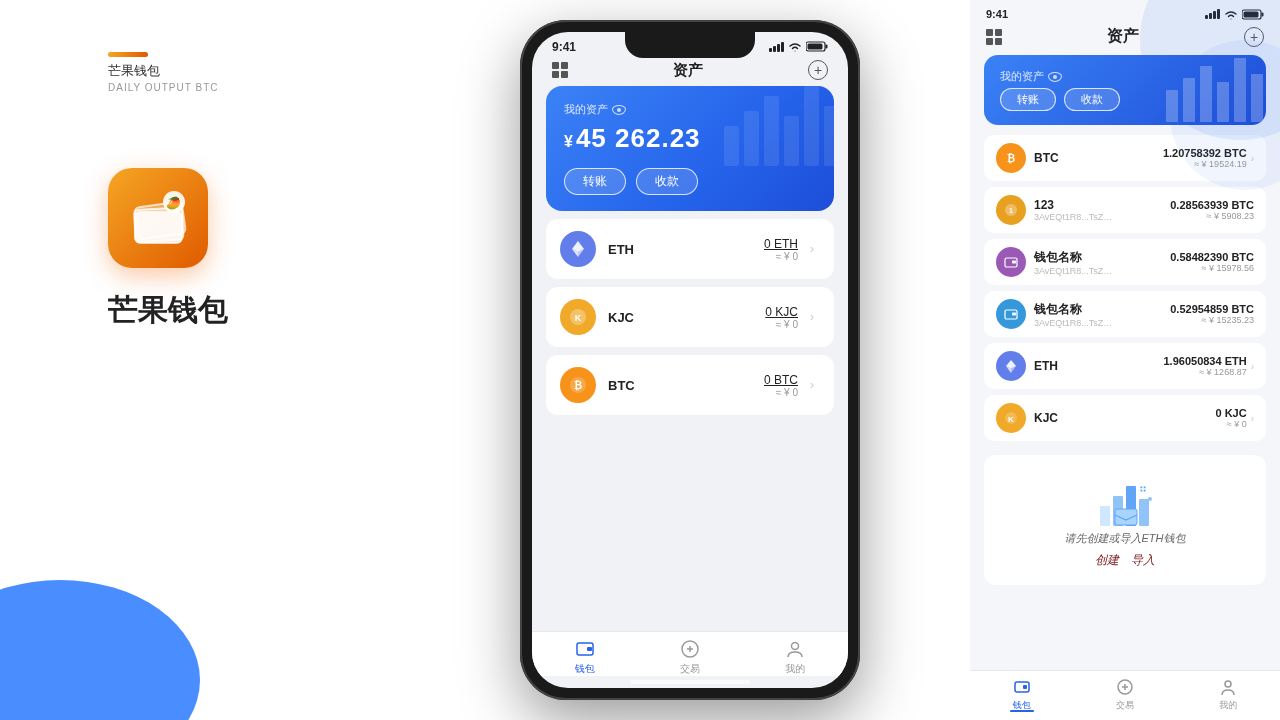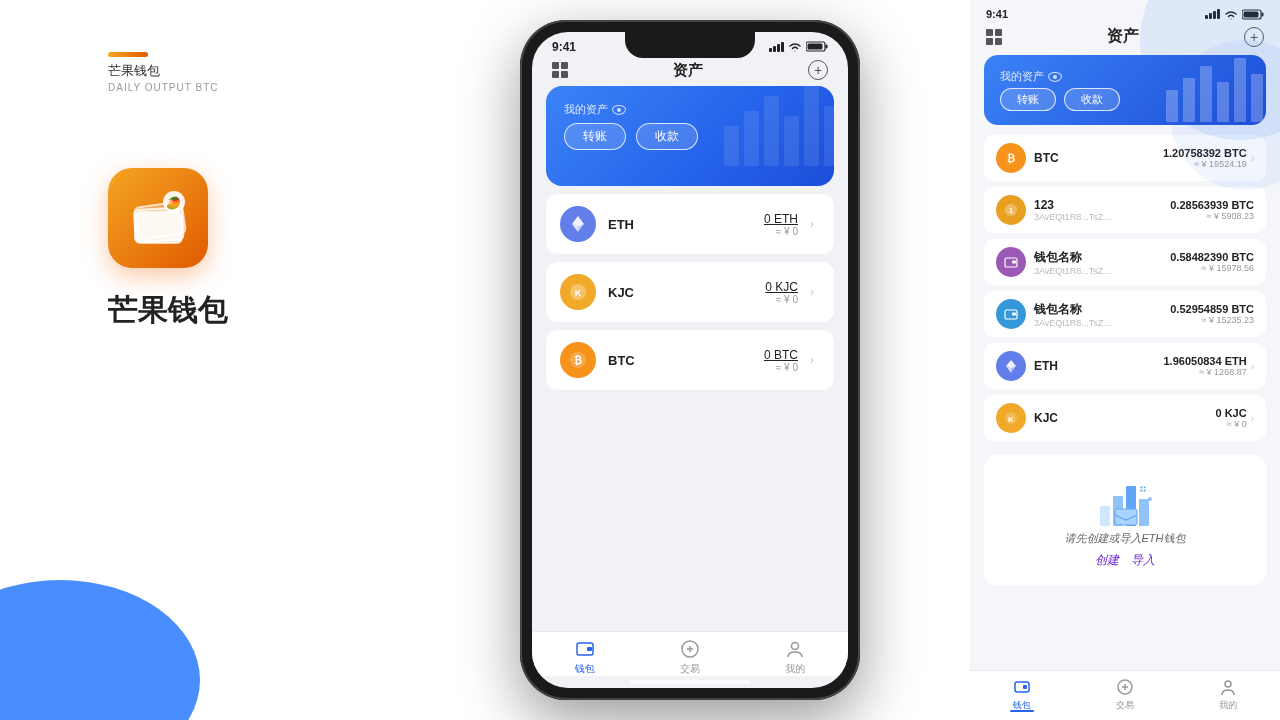--- a/index.html
+++ b/index.html
@@ -446,21 +446,21 @@
       margin-bottom: 6px;
     }
 
     .import-links {
       display: flex;
       gap: 12px;
     }
 
     .import-link {
       font-size: 12px;
-      color: #6d28d9;
+      color: #7f1d1d;
       cursor: pointer;
     }
 
     
     .right-tabs {
       display: flex;
       position: absolute;
       bottom: 0; left: 0; right: 0;
       border-top: 1px solid #e8e8e8;
       background: #fff;
@@ -615,20 +615,23 @@
           <rect x="30" y="35" width="15" height="55" fill="white" opacity="0.4" rx="2"></rect>
           <rect x="50" y="20" width="15" height="70" fill="white" opacity="0.4" rx="2"></rect>
           <rect x="70" y="40" width="15" height="50" fill="white" opacity="0.4" rx="2"></rect>
           <rect x="90" y="10" width="15" height="80" fill="white" opacity="0.4" rx="2"></rect>
           <rect x="110" y="30" width="15" height="60" fill="white" opacity="0.4" rx="2"></rect>
         </svg>
         <div class="asset-label">
           <span>我的资产</span>
           <div class="eye-icon"></div>
         </div>
+        <div class="asset-amount">
+          <span class="currency">¥</span><span>45 262.23</span>
+        </div>
         <div class="asset-buttons">
           <button class="asset-btn">转账</button>
           <button class="asset-btn">收款</button>
         </div>
       </div>
 
       <div class="coin-list">
 
         <div class="coin-item">
           <div class="coin-icon coin-icon-eth">

